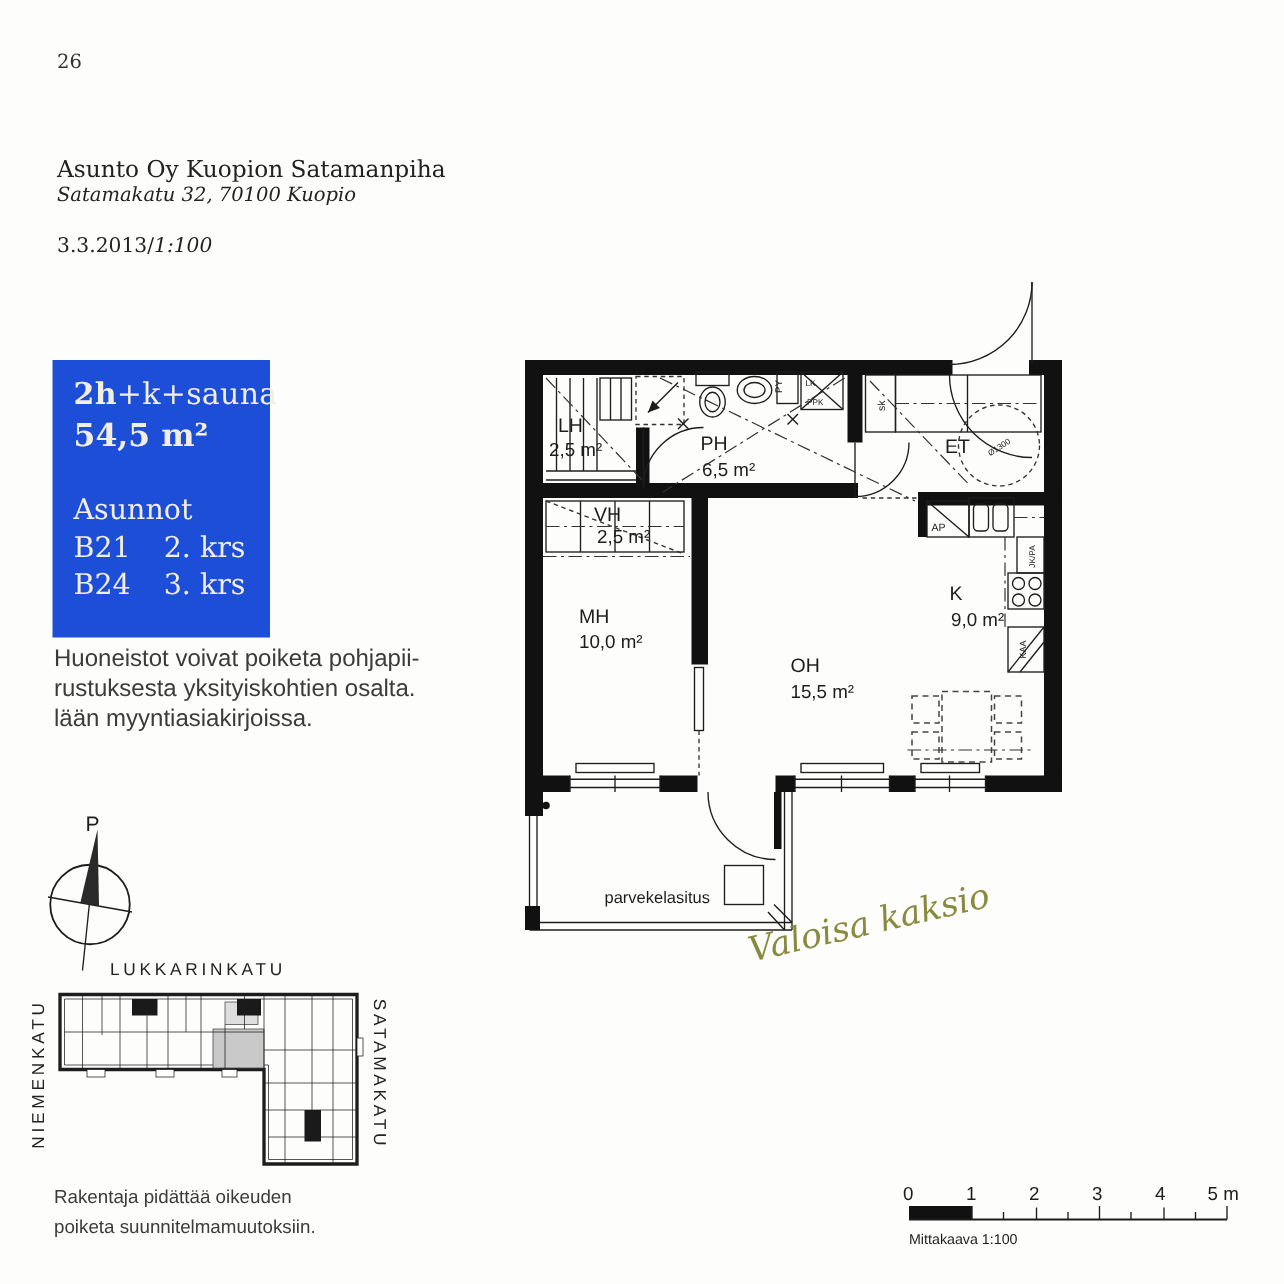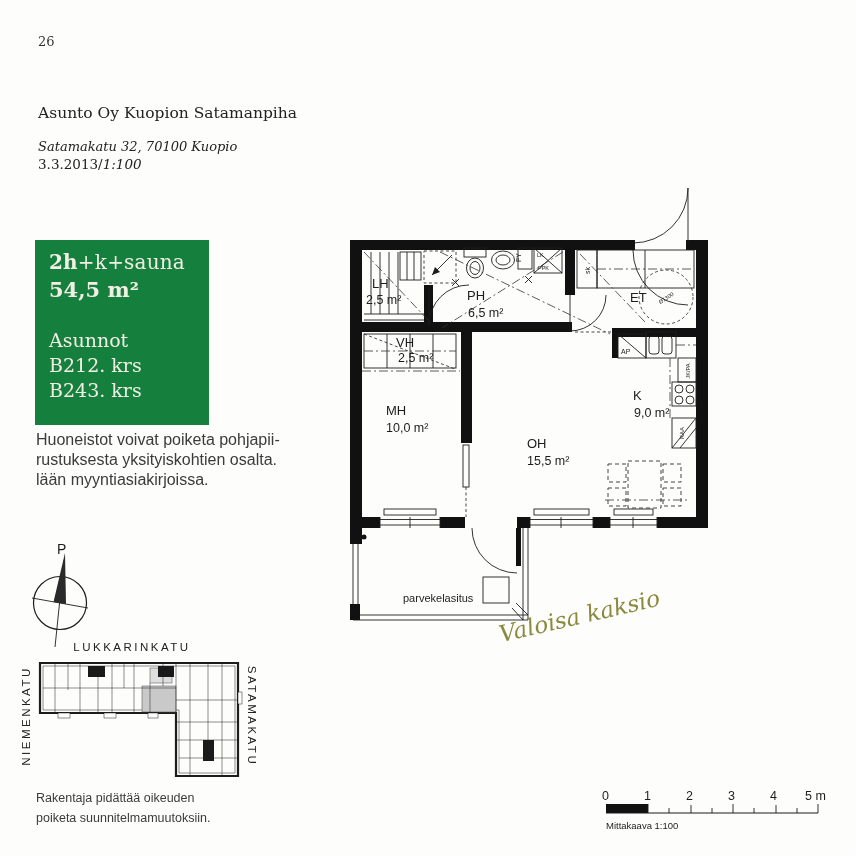--- a/index.html
+++ b/index.html
@@ -4,33 +4,33 @@
 <style>
   html,body{margin:0;padding:0;}
   body{
     width:856px;height:856px;position:relative;overflow:hidden;
     background:#fdfdfc;font-family:"Liberation Sans",sans-serif;color:#222;
   }
   .abs{position:absolute;}
   
   .page-num{left:38px;top:34px;font-family:"DejaVu Serif",serif;font-size:13px;color:#333;}
   .doc-title{left:38px;top:104px;font-family:"DejaVu Serif",serif;font-size:15.5px;color:#222;}
-  .doc-address{left:38px;top:139px;font-family:"DejaVu Serif",serif;font-style:italic;font-size:13px;color:#222;}
+  .doc-address{left:38px;top:123px;font-family:"DejaVu Serif",serif;font-style:italic;font-size:13px;color:#222;}
   .doc-date{left:38px;top:156px;font-family:"DejaVu Serif",serif;font-size:13.5px;color:#222;}
   .doc-date em{font-style:italic;}
   
   .info-box{
-    left:35px;top:240px;width:174px;height:185px;background:#15803d;
+    left:35px;top:240px;width:145px;height:185px;background:#1d4ed8;
     color:#f2eee4;font-family:"DejaVu Serif",serif;padding:10px 16px 0 14px;box-sizing:border-box;
   }
   .ib-line1{font-size:20px;letter-spacing:.2px;}
   .ib-line1 b{font-weight:bold;}
   .ib-area{font-size:21px;font-weight:bold;margin-top:3px;}
   .ib-apts{margin-top:26px;font-size:19px;line-height:25px;}
-  .ib-apt-row span.fl{display:inline-block;}
+  .ib-apt-row span.fl{display:inline-block;margin-left:22px;}
   
   .disclaimer{left:36px;top:430px;font-size:16px;line-height:20px;color:#3b3b3b;}
   .footer-note{left:36px;top:788px;font-size:12.5px;line-height:20px;color:#3b3b3b;}
   .disclaimer span,.footer-note span{display:block;}
   
   .street{font-size:11.5px;letter-spacing:2.5px;color:#222;white-space:nowrap;}
   .street-top{left:52px;top:641px;width:160px;text-align:center;}
   .street-left{left:-34px;top:710px;width:120px;text-align:center;transform:rotate(-90deg);}
   .street-right{left:192px;top:710px;width:120px;text-align:center;transform:rotate(90deg);}
   

